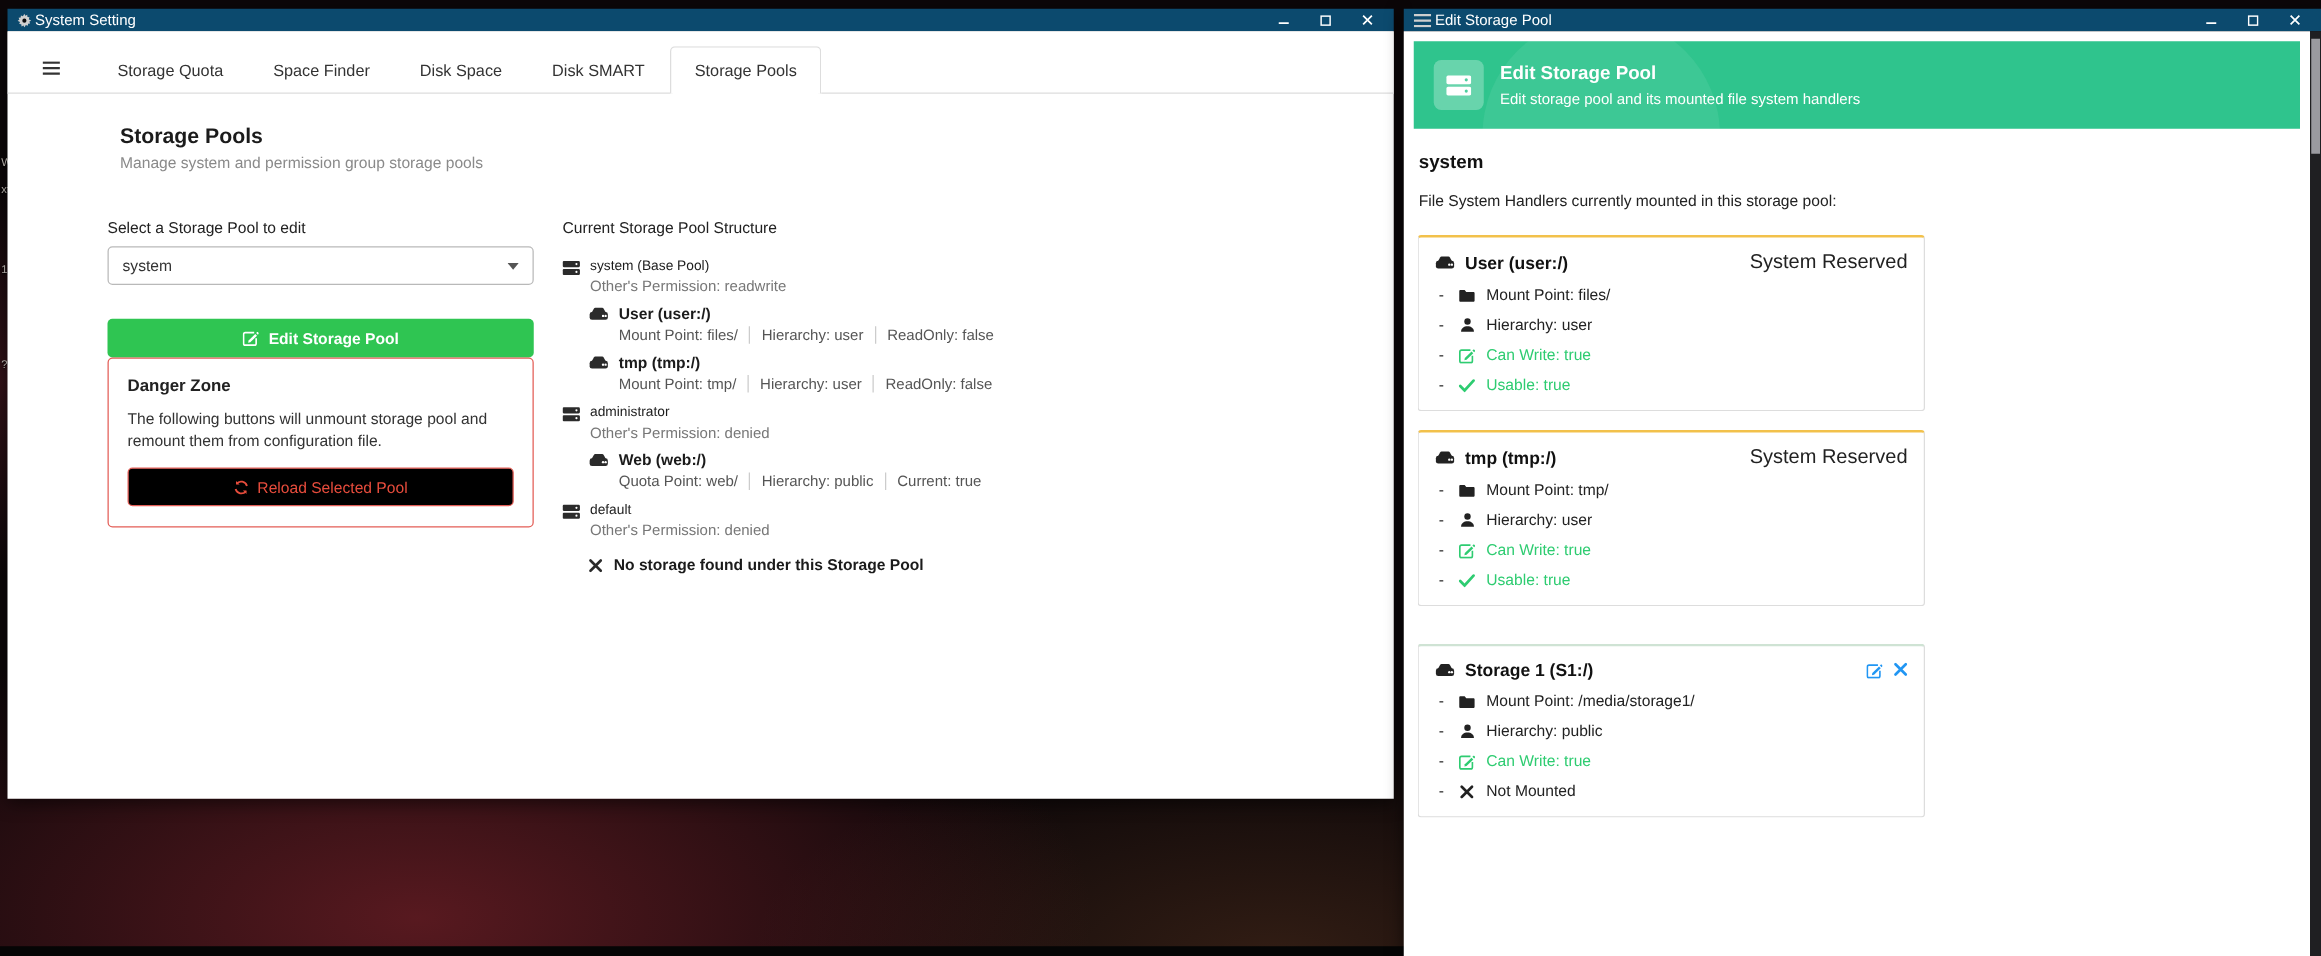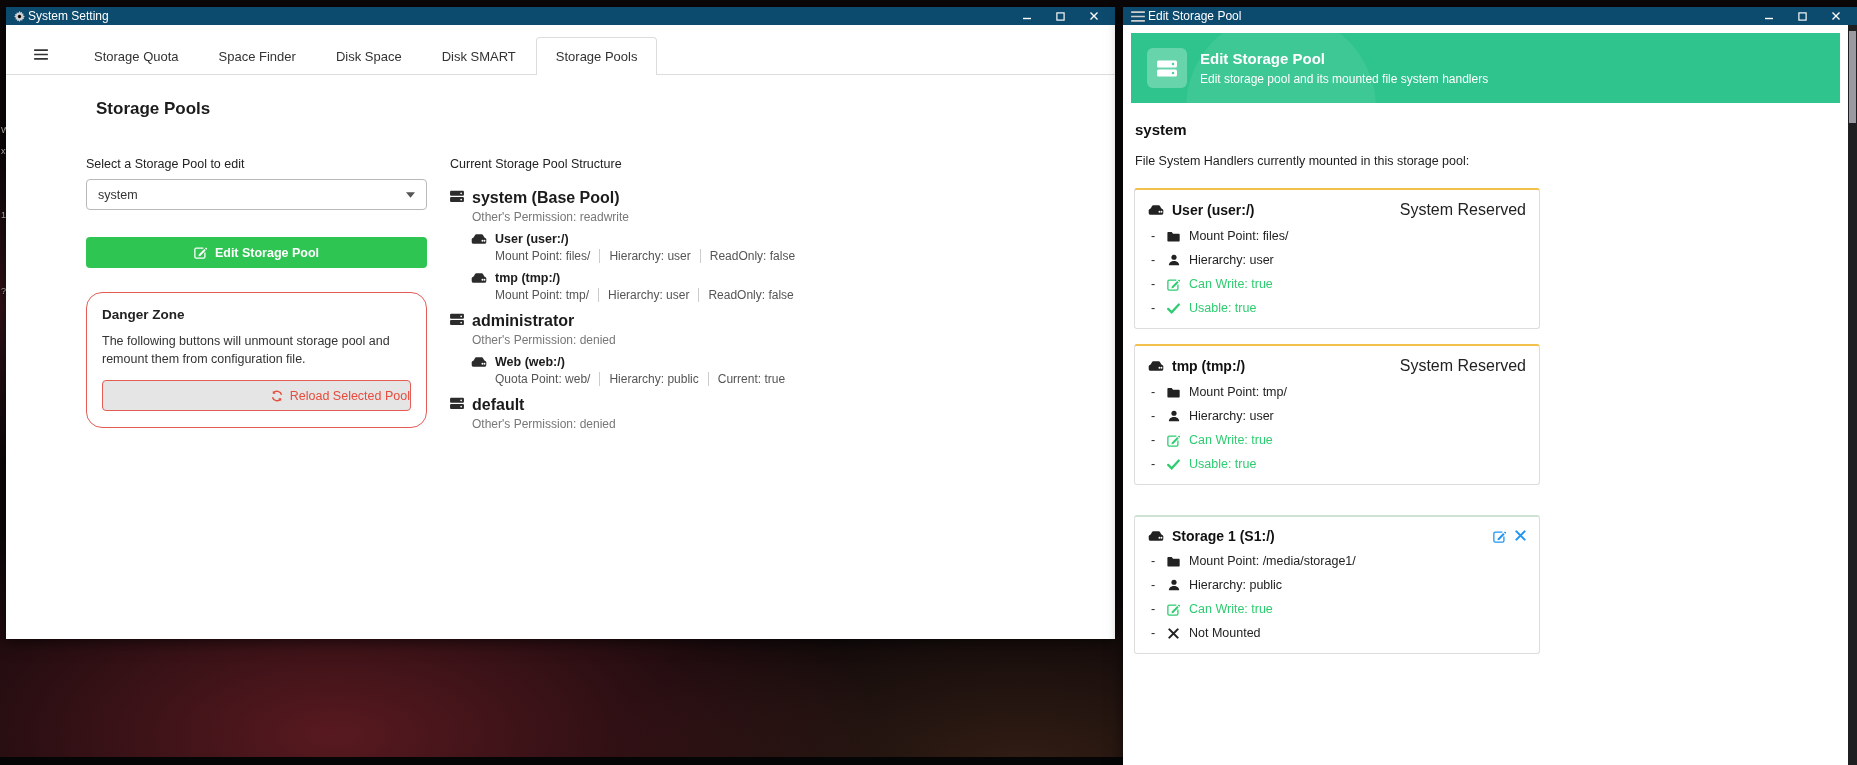--- a/index.html
+++ b/index.html
@@ -43,33 +43,33 @@
   .left-col{width:341px;flex:none;}
   .right-col{margin-left:23px;width:540px;}
 
   .select-label{font-size:12.5px;color:#222;margin:14px 0 8px;}
   .select{height:31px;border:1px solid #b9b9b9;border-radius:4px;background:#fff;display:flex;
     align-items:center;justify-content:space-between;padding:0 11px;font-size:12.5px;color:#333;
     box-sizing:border-box;cursor:pointer;}
   .caret{color:#555;display:flex;}
   .edit-btn{margin-top:27px;height:31px;background:#2fc552;color:#fff;font-weight:bold;font-size:12.5px;
     border-radius:4px;display:flex;align-items:center;justify-content:center;gap:8px;cursor:pointer;}
-  .danger-card{margin-top:24px;border:1px solid #e35d56;border-radius:16px;padding:14px 15px 16px;}
+  .danger-card{border:1px solid #e35d56;border-radius:4px;padding:14px 15px 16px;}
   .danger-title{font-size:13.5px;font-weight:bold;color:#222;}
   .danger-text{font-size:12.5px;color:#333;margin-top:10px;line-height:1.45;}
-  .danger-btn{margin-top:12px;height:29px;border:1px solid #e35d56;color:#e74c3c;background:#e5e5e5;
-    border-radius:4px;display:flex;align-items:center;justify-content:flex-end;gap:7px;font-size:12.5px;cursor:pointer;}
+  .danger-btn{margin-top:12px;height:29px;border:1px solid #e35d56;color:#e74c3c;background:#000000;
+    border-radius:4px;display:flex;align-items:center;justify-content:center;gap:7px;font-size:12.5px;cursor:pointer;}
   .danger-btn + .danger-btn{margin-top:9px;}
 
   
   .structure-heading{font-size:12.5px;color:#222;margin:14px 0 18px;}
   .pool{margin-bottom:10px;}
   .pool-head{display:flex;gap:8px;align-items:flex-start;margin-bottom:8px;}
   .ticon{display:flex;color:#2b2b2b;margin-top:1px;}
-  .pool-name{font-size:16px;font-weight:bold;color:#1b1b1b;}
+  .pool-name{font-size:11px;font-weight:normal;color:#1b1b1b;}
   .pool-perm{font-size:12px;color:#777;margin-top:3px;}
   .child{display:flex;gap:8px;margin:8px 0 8px 21px;align-items:flex-start;}
   .child-name{font-size:12.5px;font-weight:bold;color:#1b1b1b;}
   .child-details{display:flex;font-size:12px;color:#555;margin-top:3px;}
   .detail.sep{border-left:1px solid #ccc;margin-left:9px;padding-left:9px;}
   .empty-row{display:flex;gap:9px;margin:14px 0 0 21px;align-items:center;font-size:12.5px;
     font-weight:600;color:#1b1b1b;}
   .empty-row .ticon{margin-top:0;}
 
   
@@ -146,20 +146,21 @@
           </svg>
         </span>
       <div class="tab">Storage Quota</div>
       <div class="tab">Space Finder</div>
       <div class="tab">Disk Space</div>
       <div class="tab">Disk SMART</div>
       <div class="tab active">Storage Pools</div>
     </div>
     <div class="content">
       <div class="page-title">Storage Pools</div>
+      <div class="page-subtitle">Manage system and permission group storage pools</div>
       <div class="columns">
         <div class="left-col">
           <div class="select-label">Select a Storage Pool to edit</div>
           <div class="select">
             <span>system</span>
             <span class="caret">
                 <svg width="9" height="6" viewBox="0 0 10 6">
                   <path d="M0 0h10L5 6z" fill="currentColor"></path>
                 </svg>
               </span>
@@ -289,20 +290,28 @@
                     <rect x="0" y="8.2" width="16" height="5.6" rx="1.2" fill="currentColor"></rect>
                     <circle cx="12.8" cy="3.8" r="1" fill="#fff"></circle>
                     <circle cx="12.8" cy="11" r="1" fill="#fff"></circle>
                   </svg>
                 </span>
               <div>
                 <div class="pool-name">default</div>
                 <div class="pool-perm">Other's Permission: denied</div>
               </div>
             </div>
+            <div class="empty-row">
+              <span class="ticon">
+                  <svg width="11" height="11" viewBox="0 0 12 12">
+                    <path d="M1.5 1.5l9 9M10.5 1.5l-9 9" stroke="currentColor" stroke-width="2.3" stroke-linecap="round"></path>
+                  </svg>
+                </span>
+              <span>No storage found under this Storage Pool</span>
+            </div>
           </div>
 
         </div>
       </div>
     </div>
   </div>
 </div>
 
 <div class="window edit-window">
   <div class="titlebar">

